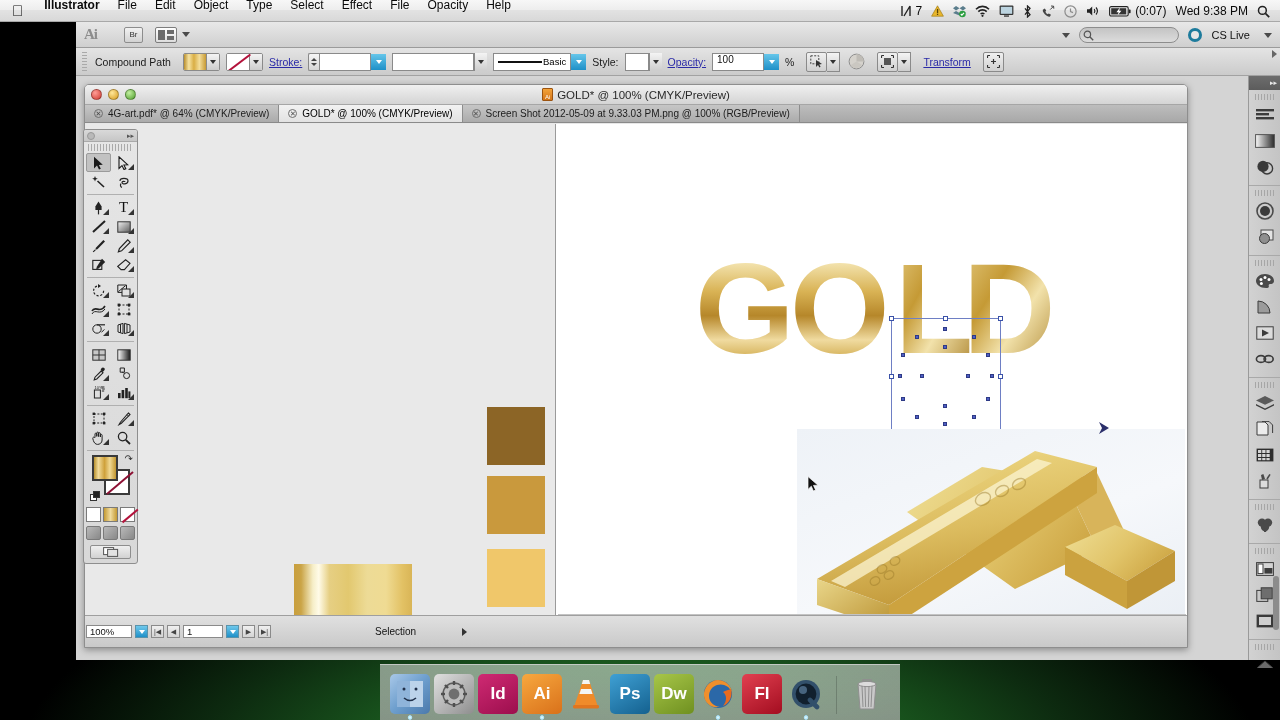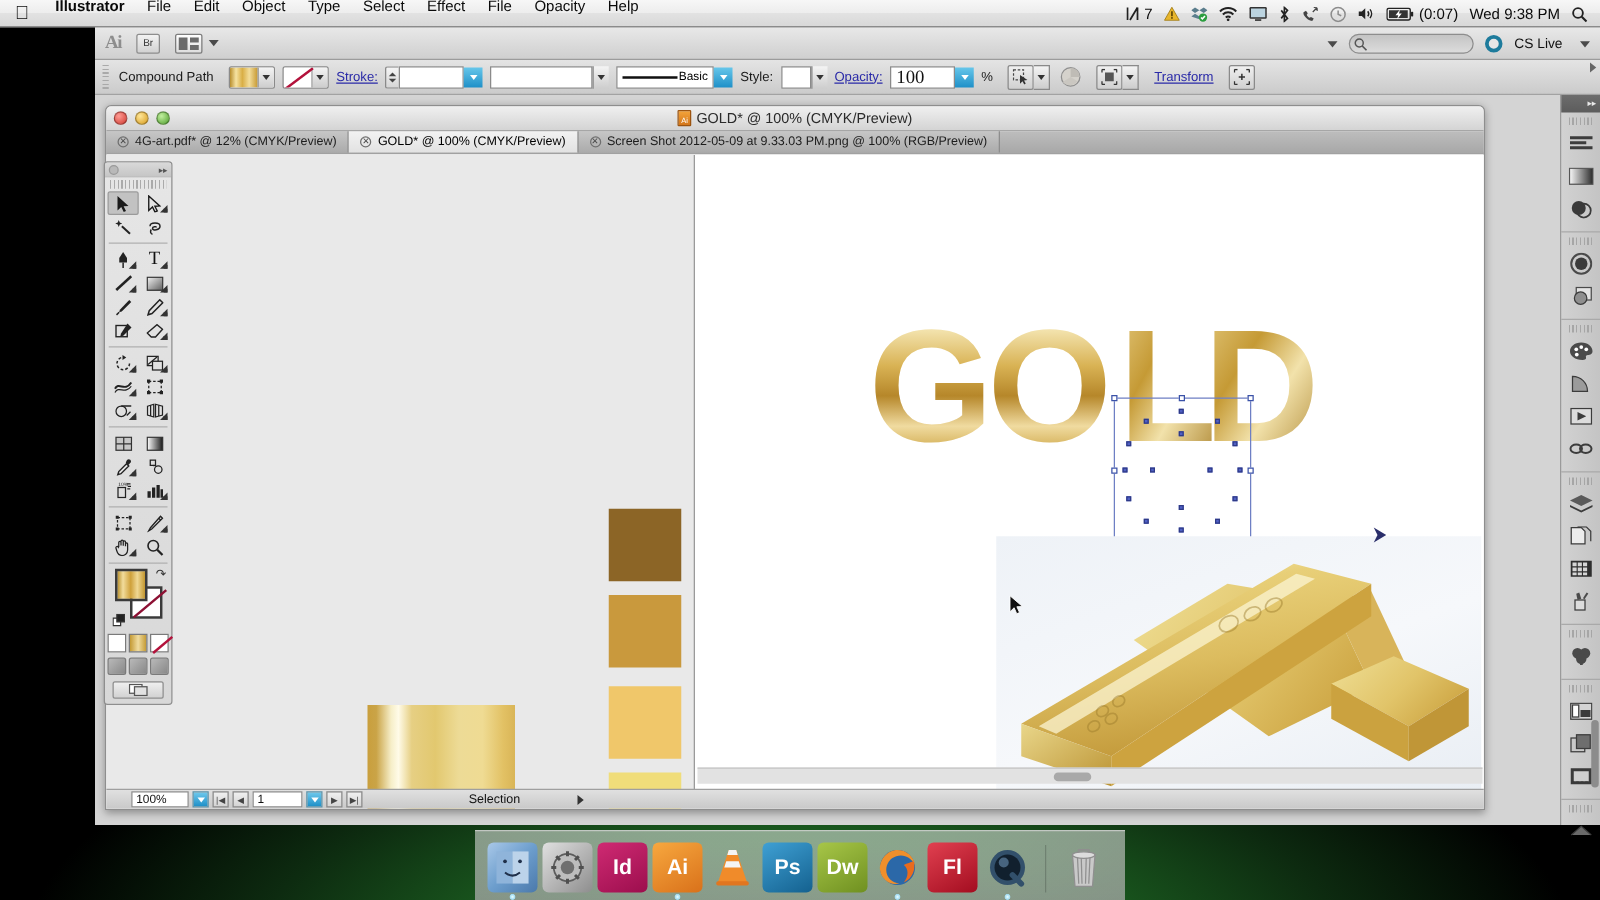--- a/index.html
+++ b/index.html
@@ -40,21 +40,21 @@
 
   
   #appbar{
     position:absolute; left:0; top:0; width:1204px; height:26px;
     background:linear-gradient(to bottom,#e8e8e8,#cfcfcf);
     border-bottom:1px solid #9b9b9b;
     display:flex; align-items:center;
   }
   .ai-logo{ margin-left:8px; color:#8d8d8d; font-size:15px; font-weight:bold; letter-spacing:-1px; font-family:"Liberation Serif",serif;}
   .sq-btn{
-    margin-left:12px; width:19px; height:16px; border:1px solid #8d8d8d; border-radius:2px;
+    margin-left:27px; width:19px; height:16px; border:1px solid #8d8d8d; border-radius:2px;
     background:linear-gradient(to bottom,#f2f2f2,#d2d2d2);
     display:flex;align-items:center;justify-content:center; font-size:8px; color:#333;
   }
   .arrange-btn{ margin-left:12px; width:22px;height:16px;border:1px solid #7d7d7d;border-radius:2px;
     background:linear-gradient(to bottom,#fff,#ddd); position:relative; overflow:hidden;}
   .arrange-btn i{ position:absolute; background:#6b6b6b; }
   .tri{ width:0;height:0;border-left:4px solid transparent;border-right:4px solid transparent;border-top:5px solid #4a4a4a; margin-left:5px;}
   #appbar-right{ position:absolute; right:8px; top:0; height:26px; display:flex; align-items:center; gap:9px;justify-content:center; }
   #ai-search{
     width:100px;height:16px;border:1px solid #8d8d8d;border-radius:8px;
@@ -85,21 +85,21 @@
   .drop i{ width:0;height:0;border-left:3px solid transparent;border-right:3px solid transparent;border-top:4px solid #333;}
   .dropblue{ width:15px;height:16px;background:linear-gradient(to bottom,#66c6ea,#1f90c8);
          display:flex;align-items:center;justify-content:center;}
   .dropblue i{ width:0;height:0;border-left:3px solid transparent;border-right:3px solid transparent;border-top:4px solid #fff;}
   .spin{ width:11px;height:18px;border:1px solid #8a8a8a;border-right:none;border-radius:2px 0 0 2px;
     background:linear-gradient(to bottom,#f5f5f5,#d6d6d6); display:flex;flex-direction:column;align-items:center;justify-content:center;}
   .spin i{ width:0;height:0;border-left:3px solid transparent;border-right:3px solid transparent;}
   .spin i.up{ border-bottom:3px solid #444; margin-bottom:2px;}
   .spin i.dn{ border-top:3px solid #444;}
   .field{ height:18px;border:1px solid #8a8a8a;background:#fff; display:flex;align-items:center;}
-  .field input,.field .val{ border:none;outline:none;height:16px;font-size:15px;padding-left:4px;color:#111;background:transparent;font-family:Liberation Serif, serif;}
+  .field input,.field .val{ border:none;outline:none;height:16px;font-size:10px;padding-left:4px;color:#111;background:transparent;font-family:Liberation Sans, sans-serif;}
   .strokeline{ width:78px;height:2px;background:#111; }
   .cb-btn{ width:21px;height:20px;border:1px solid #8a8a8a;border-radius:2px;background:linear-gradient(to bottom,#f0f0f0,#d0d0d0);
     display:flex;align-items:center;justify-content:center;}
   .cb-btn.plain{ border:none;background:transparent;}
 
   #cb-right-tri{ position:absolute; right:3px; top:2px; width:0;height:0;
     border-top:4px solid transparent;border-bottom:4px solid transparent;border-left:5px solid #666;}
 
   
   #docwin{ position:absolute; left:8px; top:62px; width:1104px; height:564px; background:#e7e7e7;
@@ -162,23 +162,23 @@
   #tb-foot{ margin:5px 6px 0; height:14px; border:1px solid #8e8e8e; border-radius:2px;
      background:linear-gradient(to bottom,#efefef,#d2d2d2); display:flex;align-items:center;justify-content:center;}
   .sw{ position:absolute; left:402px; width:58px; height:58px; }
 
   
   #sel-box{ position:absolute; left:806px; top:194px; width:110px; height:118px; border:1px solid #6e7fc4;}
   .handle{ position:absolute; width:5px;height:5px;background:#fff;border:1px solid #3b52a8;}
   .anchor{ position:absolute; width:4px;height:4px;background:#4f5fc4;border:1px solid #2e3a86;}
 
   
-  #statusbar{ position:absolute; left:0; bottom:0; width:1104px; height:16px;
+  #statusbar{ position:absolute; left:0; bottom:0; width:1104px; height:32px;
      background:linear-gradient(to bottom,#e0e0e0,#c9c9c9); border-top:1px solid #9f9f9f;
-     display:flex; align-items:center; gap:3px; padding-left:20px; font-size:10px; color:#111;}
+     display:flex; align-items:center; gap:3px; padding-left:1px; font-size:10px; color:#111;}
   .sb-field{ height:13px;border:1px solid #8a8a8a;background:#fff;display:flex;align-items:center;padding:0 3px;font-size:9.5px;}
   .sb-blue{ width:13px;height:13px;background:linear-gradient(to bottom,#6ec8ec,#1f90c8);
      display:flex;align-items:center;justify-content:center;border:1px solid #5a93ab;}
   .sb-blue i{ width:0;height:0;border-left:3px solid transparent;border-right:3px solid transparent;border-top:4px solid #fff;}
   .sb-nav{ width:13px;height:13px;border:1px solid #8a8a8a;background:linear-gradient(to bottom,#f0f0f0,#d4d4d4);
      display:flex;align-items:center;justify-content:center;font-size:7px;color:#444;}
   #sb-status{ position:absolute; left:290px; font-size:10px;}
   #sb-tri{ position:absolute; left:377px; width:0;height:0;border-top:4px solid transparent;border-bottom:4px solid transparent;border-left:5px solid #333;}
 
   
@@ -448,21 +448,21 @@
       <div class="tl-dot tl-grn"></div>
       <div id="doc-title">
         <span class="doc-icon">Ai</span>
         <span>GOLD* @ 100% (CMYK/Preview)</span>
       </div>
     </div>
 
     <div id="doc-tabs">
       <div class="tab">
         <span class="x">✕</span>
-        <span>4G-art.pdf* @ 12% (CMYK/Preview)</span>
+        <span>4G-art.pdf* @ 64% (CMYK/Preview)</span>
       </div>
       <div class="tab active">
         <span class="x">✕</span>
         <span>GOLD* @ 100% (CMYK/Preview)</span>
       </div>
       <div class="tab">
         <span class="x">✕</span>
         <span>Screen Shot 2012-05-09 at 9.33.03 PM.png @ 100% (RGB/Preview)</span>
       </div>
     </div>

